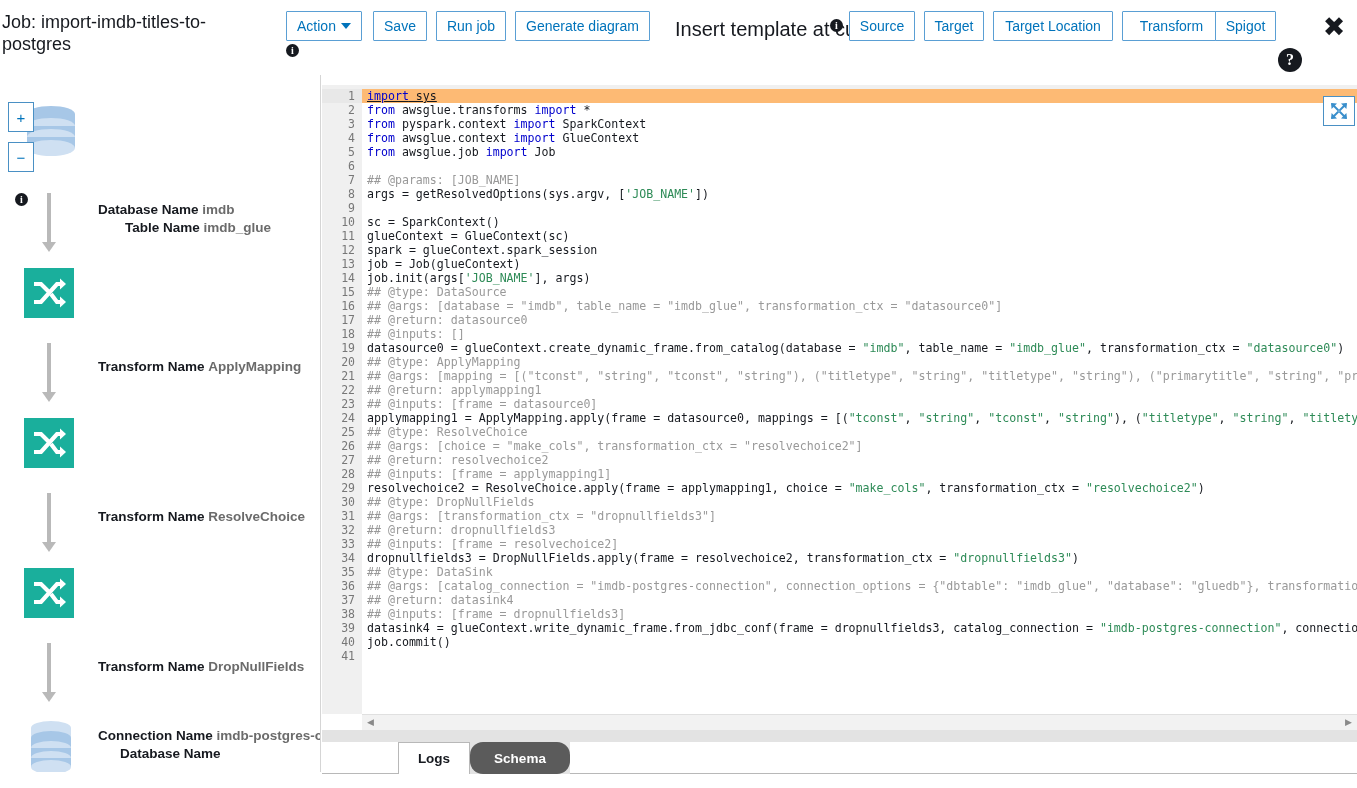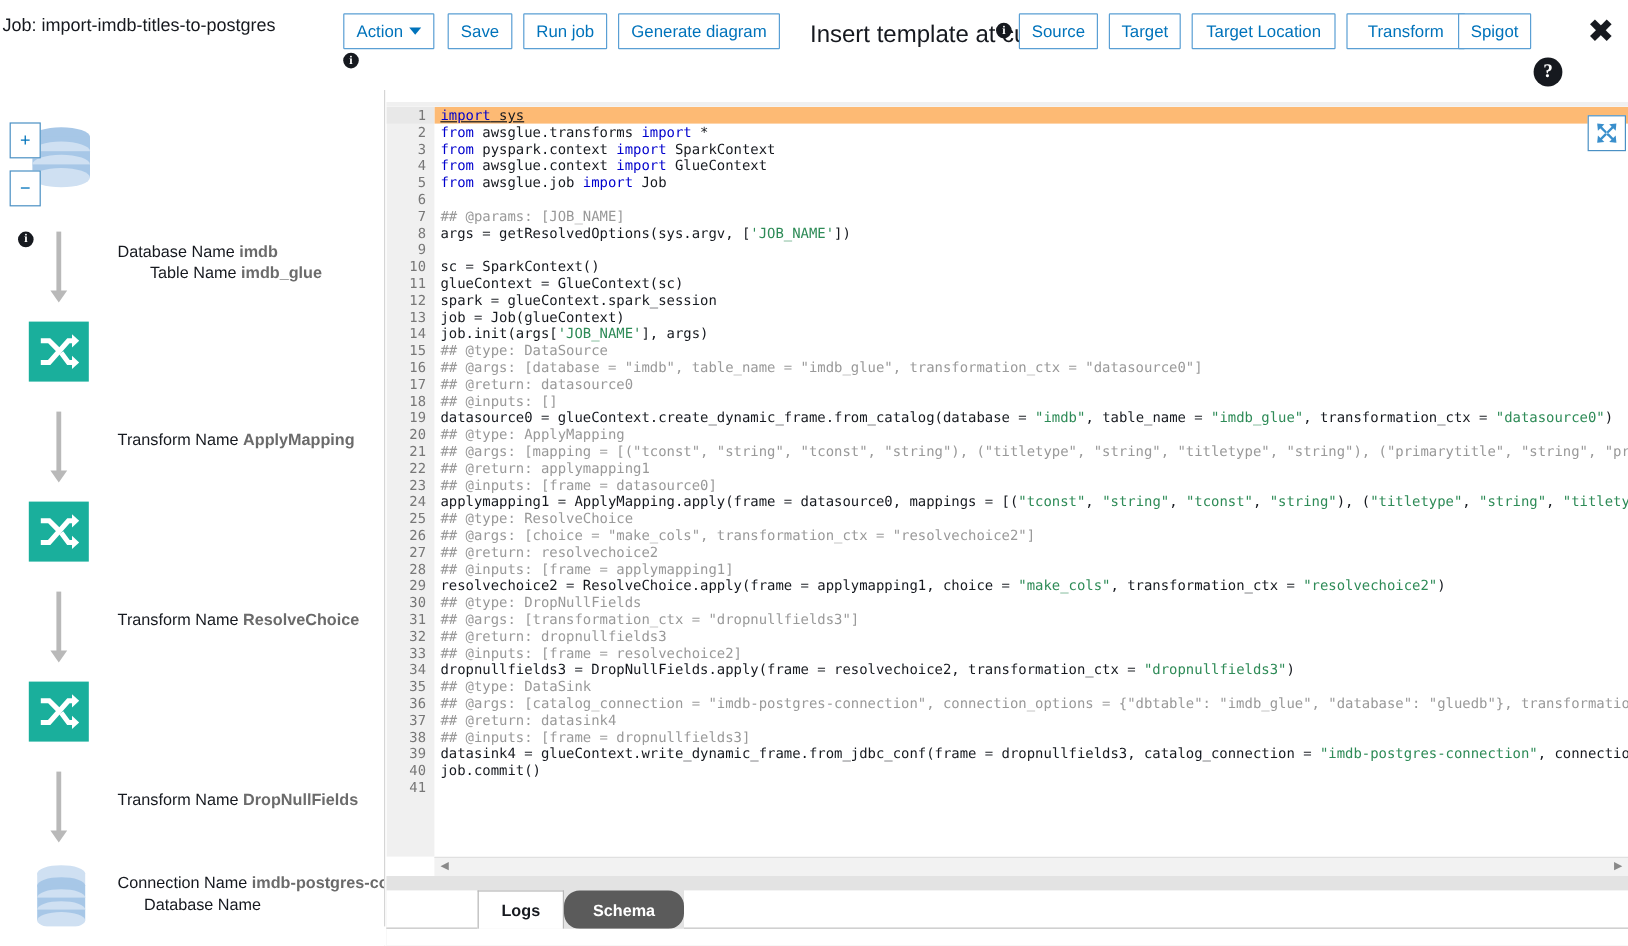--- a/index.html
+++ b/index.html
@@ -13,21 +13,21 @@
 
   
   #header {
     position: absolute; left: 0; top: 0;
     width: 1357px; height: 75px;
     background: #ffffff;
   }
   #job-title {
     position: absolute; left: 2px; top: 11px;
     width: 270px;
-    font-size: 15px; line-height: 22px;
+    font-size: 18px; line-height: 22px;
     color: #16191f;
     font-family: "Liberation Sans", sans-serif;
   }
   .awsbtn {
     position: absolute;
     height: 30px;
     border: 1px solid #5a9fd4;
     background: #ffffff;
     color: #0073bb;
     font-size: 14px;
@@ -131,21 +131,21 @@
     background: #1aaf9c;
     display: flex; align-items: center; justify-content: center;
   }
   .node-label {
     position: absolute;
     font-size: 13.5px;
     line-height: 18px;
     color: #16191f;
     white-space: nowrap;
   }
-  .node-label .k { font-weight: normal; }
+  .node-label .k { font-weight: bold; }
   .node-label .v { color: #6b6b6b; font-weight: bold; }
   .node-label .row2 { display: block; }
 
   .arrow {
     position: absolute; left: 47px;
     width: 4px;
     background: #b9b9b9;
   }
   .arrow::after {
     content: "";

